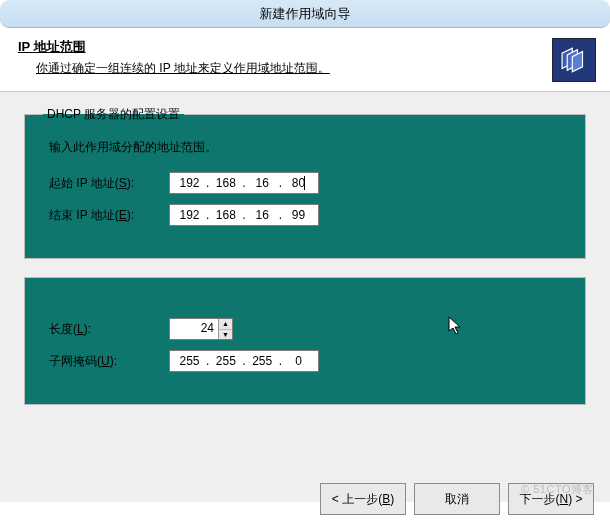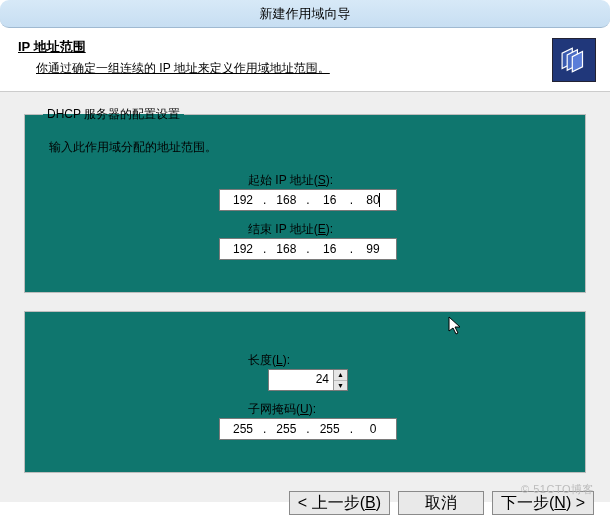--- a/index.html
+++ b/index.html
@@ -66,45 +66,44 @@
   legend {
     padding: 0 4px;
     font-size: 12px;
     color: #000;
   }
   .hint { margin: 2px 0 16px 6px; }
   .row {
     display: flex;
     align-items: center;
     margin: 10px 0 10px 6px;
-    flex-direction: column;
   }
   .row label {
     width: 120px;
     display: inline-block;
   }
   .ip-box {
     border: 1px solid #7a7a7a;
     background: #fff;
     height: 22px;
-    width: 178px;
+    width: 150px;
     display: flex;
     align-items: center;
     justify-content: center;
     font-family: Tahoma, sans-serif;
     font-size: 12px;
     padding: 0 4px;
   }
   .ip-box span { flex: 1; text-align: center; }
   .ip-box .dot { flex: 0 0 auto; padding: 0 1px; }
   .spin {
     border: 1px solid #7a7a7a;
     background: #fff;
     height: 22px;
-    width: 80px;
+    width: 64px;
     display: flex;
     align-items: stretch;
     font-family: Tahoma, sans-serif;
   }
   .spin .val { flex: 1; text-align: right; padding: 2px 4px 0 0; }
   .spin .btns {
     width: 14px;
     display: flex;
     flex-direction: column;
     border-left: 1px solid #999;
@@ -121,24 +120,24 @@
   .spin .btns div:last-child { border-bottom: none; }
   .footer {
     position: absolute;
     bottom: 12px;
     right: 16px;
     display: flex;
     gap: 8px;
   }
   .btn {
     min-width: 86px;
-    height: 24px;
+    height: 32px;
     background: #e9e9e9;
     border: 1px solid #8a8a8a;
-    font-size: 16px;
+    font-size: 12px;
     cursor: pointer;
     padding: 0 8px;
     font-family: inherit;
   }
   .cursor {
     position: absolute;
     left: 448px;
     top: 316px;
     pointer-events: none;
   }

